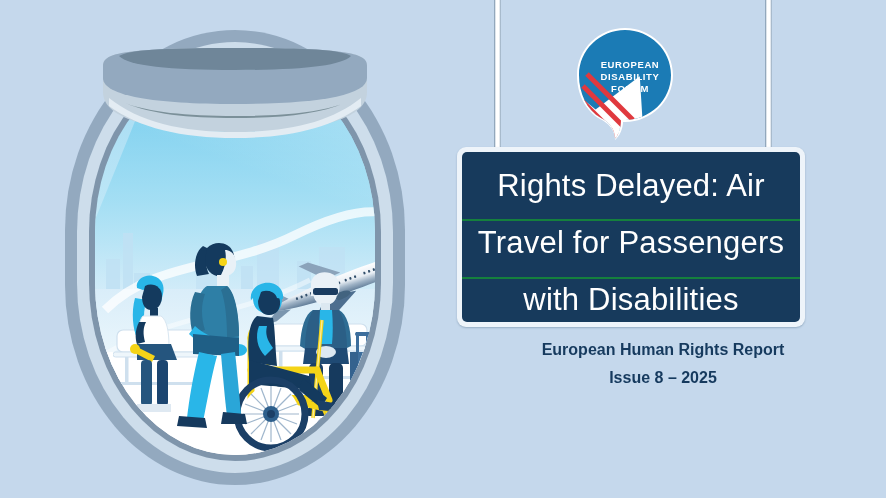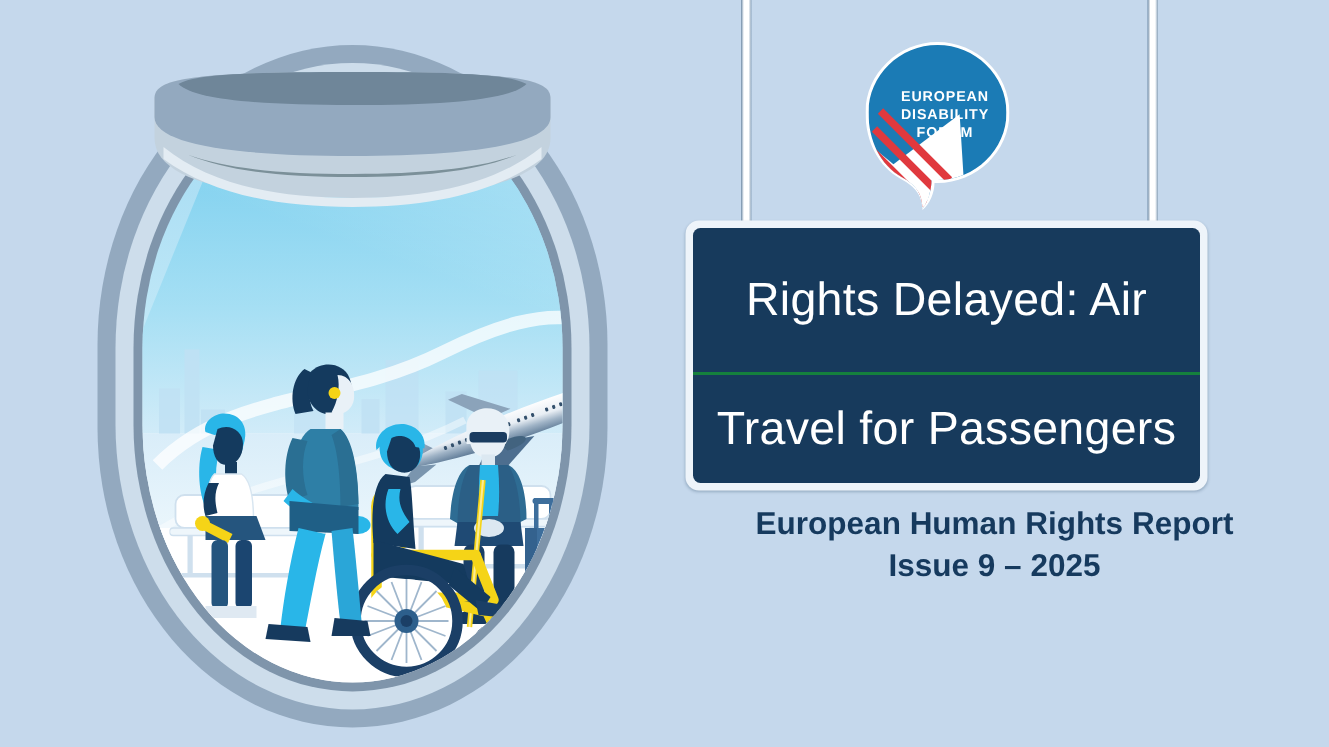--- a/index.html
+++ b/index.html
@@ -105,21 +105,21 @@
     letter-spacing:.2px;
     white-space:nowrap;
     position:relative;
     margin-top:12px;
   }
   .sign-line + .sign-line{border-top:2px solid #15803d;}
 
   .subtitle{
     position:absolute;left:440px;top:336px;width:446px;
     text-align:center;color:#163a5e;
-    font-size:21px;font-weight:bold;line-height:28px;
+    font-size:16px;font-weight:bold;line-height:28px;
   }
   .sub2{display:block;}
 </style>
 </head>
 <body>
 
 <div class="stage">
 
   <div class="window-wrap">
 
@@ -417,21 +417,22 @@
       <span>EUROPEAN</span>
       <span>DISABILITY</span>
       <span>FORUM</span>
     </div>
   </div>
 
   <div class="sign">
     <div class="sign-inner">
       <div class="sign-line">Rights Delayed: Air</div>
       <div class="sign-line">Travel for Passengers</div>
+      <div class="sign-line">with Disabilities</div>
     </div>
   </div>
 
   <div class="subtitle">
     <span class="sub2">European Human Rights Report</span>
-    <span class="sub2">Issue 9 – 2025</span>
+    <span class="sub2">Issue 8 – 2025</span>
   </div>
 
 </div>
 
 </body></html>

